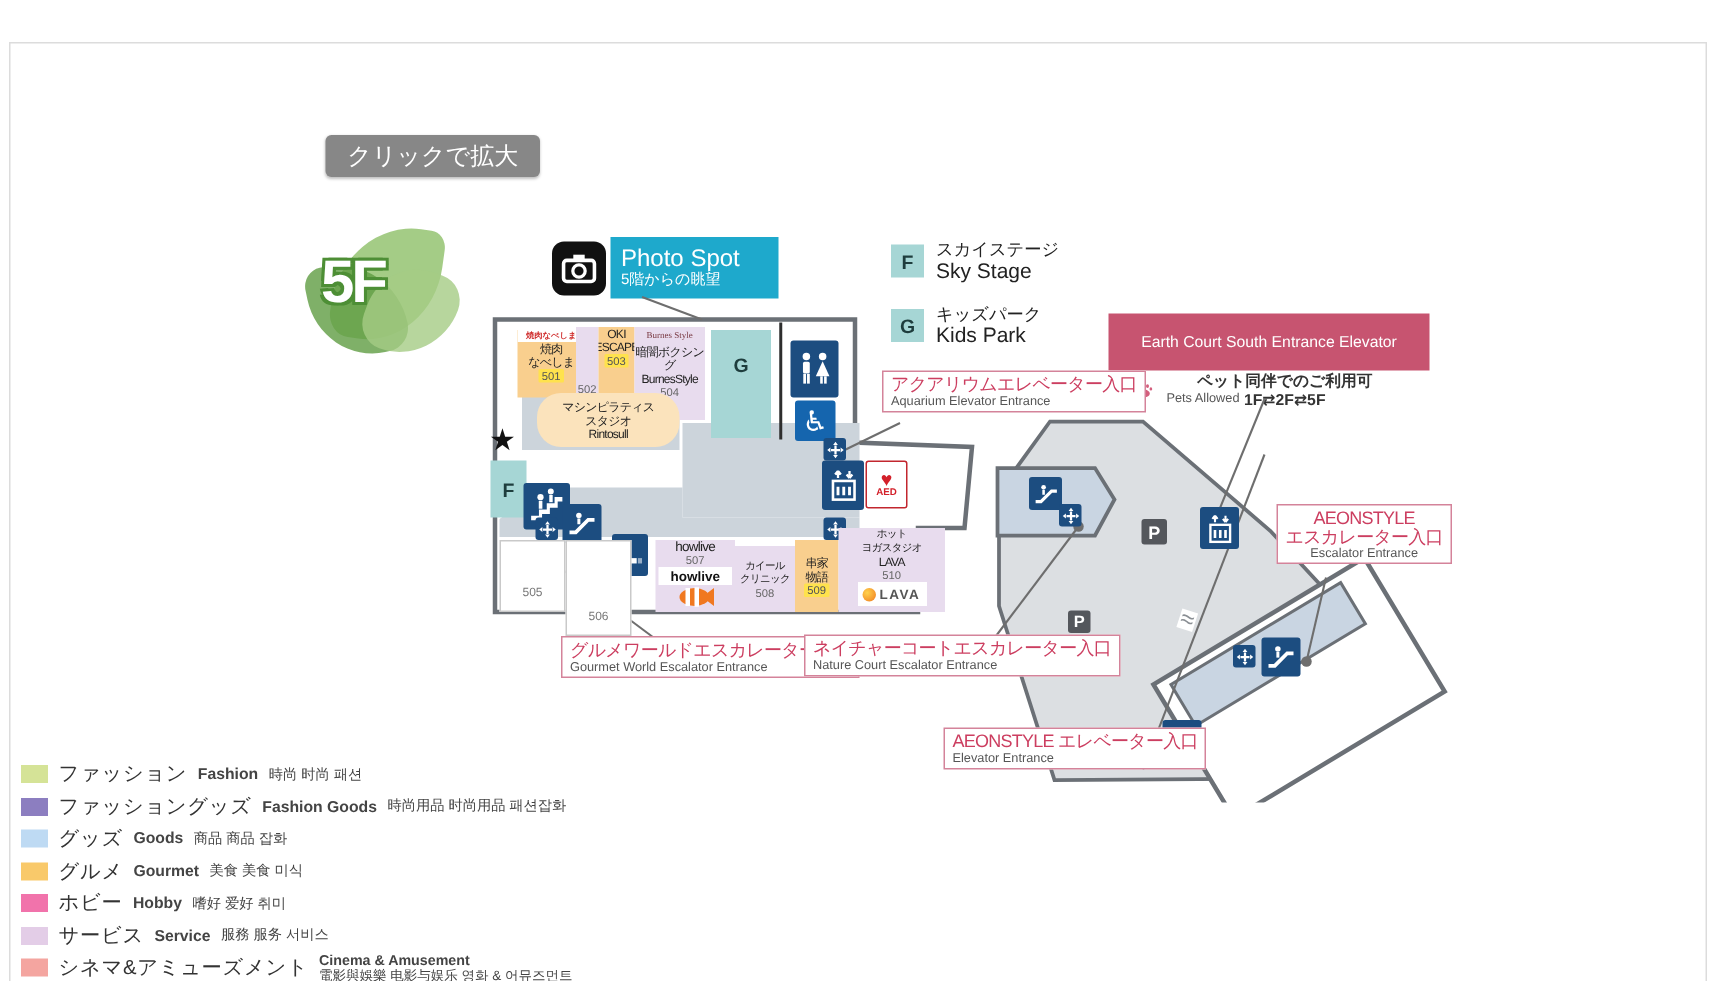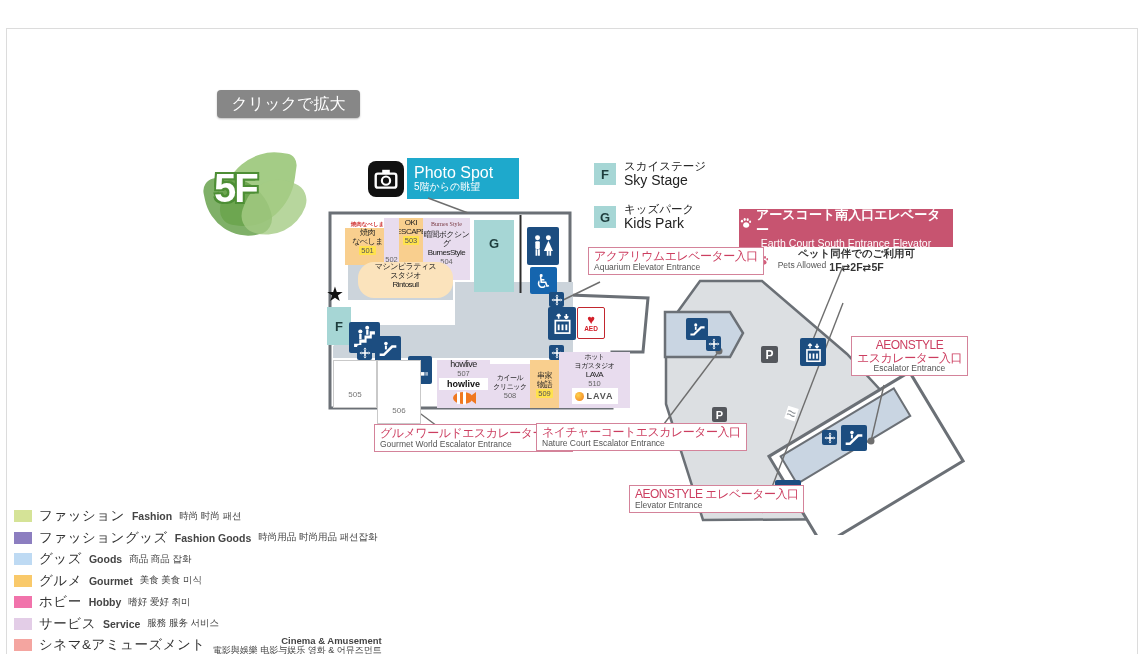--- a/index.html
+++ b/index.html
@@ -64,21 +64,21 @@
   .cell{background:#fff;border:1px solid #c9c9c9;display:flex;align-items:flex-end;justify-content:center;
         font-size:8px;color:#777;padding-bottom:8px;box-sizing:border-box;}
   .logostrip{background:#fff;width:92%;font-weight:bold;color:#111;font-size:9px;line-height:12px;}
   .lavalogo{background:#fff;display:flex;align-items:center;justify-content:center;gap:2px;font-size:9px;
             font-weight:bold;color:#555;letter-spacing:1px;}
   .lavadot{width:9px;height:9px;border-radius:50%;background:radial-gradient(circle at 35% 35%,#ffd24d,#f07a1f);}
   .star{font-size:20px;color:#111;line-height:20px;}
   .breakmark{font-size:16px;color:#8a8f94;background:#fff;line-height:13px;transform:rotate(18deg);padding:0 1px;}
   
   .leg{left:14px;top:507px;width:330px;display:flex;flex-direction:column;}
-  .legrow{display:flex;align-items:center;gap:7px;margin-bottom:3.5px;text-align:right;}
+  .legrow{display:flex;align-items:center;gap:7px;margin-bottom:3.5px;}
   .sw{width:18px;height:12px;flex:0 0 18px;}
   .ljp{font-size:13.5px;color:#333;letter-spacing:0.5px;white-space:nowrap;}
   .len{font-size:10.5px;font-weight:bold;color:#444;white-space:nowrap;}
   .lex{font-size:9.5px;color:#444;white-space:nowrap;}
 </style>
 </head>
 <body>
 
 <svg width="0" height="0" style="position:absolute" aria-hidden="true">
   <defs>
@@ -155,28 +155,20 @@
 </div>
 
 <div class="abs fac-sq" style="left:594px;top:163px;">F</div>
 <div class="abs fac-jp" style="left:624px;top:159px;">スカイステージ</div>
 <div class="abs fac-en" style="left:624px;top:172px;">Sky Stage</div>
 <div class="abs fac-sq" style="left:594px;top:206px;">G</div>
 <div class="abs fac-jp" style="left:624px;top:202px;">キッズパーク</div>
 <div class="abs fac-en" style="left:624px;top:215px;">Kids Park</div>
 
 <div class="abs banner">
-  <div class="b1">
-      <span style="color:#fff;display:inline-flex;">
-        <svg width="13" height="13">
-          <use href="#i-paw"></use>
-        </svg>
-      </span>
-      <span>アースコート南入口エレベーター</span>
-    </div>
   <div class="b2">Earth Court South Entrance Elevator</div>
 </div>
 <div class="abs pets1">
   <span class="pawpink" style="display:inline-flex;">
       <svg width="12" height="12">
         <use href="#i-paw"></use>
       </svg>
     </span>
   <span>ペット同伴でのご利用可 1F⇄2F⇄5F</span>
 </div>
@@ -236,21 +228,21 @@
     <div class="sname">OKI</div>
     <div class="sname">ESCAPE</div>
     <div class="snum"><span class="badge">503</span></div>
   </div>
   <div class="abs shop lav" style="left:103px;top:83px;width:47px;height:62px;">
     <div style="font-size:6px;color:#7a3b44;font-family:'Liberation Serif',serif;line-height:12px;">Burnes Style</div>
     <div class="sname">暗闇ボクシング</div>
     <div class="sname">BurnesStyle</div>
     <div class="snum">504</div>
   </div>
-  <div class="abs shop cream" style="left:38px;top:127px;width:95px;height:36px;border-radius:16px;">
+  <div class="abs shop cream" style="left:38px;top:127px;width:95px;height:36px;justify-content:center;border-radius:16px;">
     <div class="sname">マシンピラティス</div>
     <div class="sname">スタジオ</div>
     <div class="sname">Rintosull</div>
   </div>
 
   <div class="abs teal" style="left:154px;top:85px;width:40px;height:72px;align-items:flex-start;padding-top:16px;box-sizing:border-box;">
       <span>G</span>
     </div>
   <div class="abs navyic" style="left:207px;top:92px;width:32px;height:38px;">
       <svg width="26" height="30">

